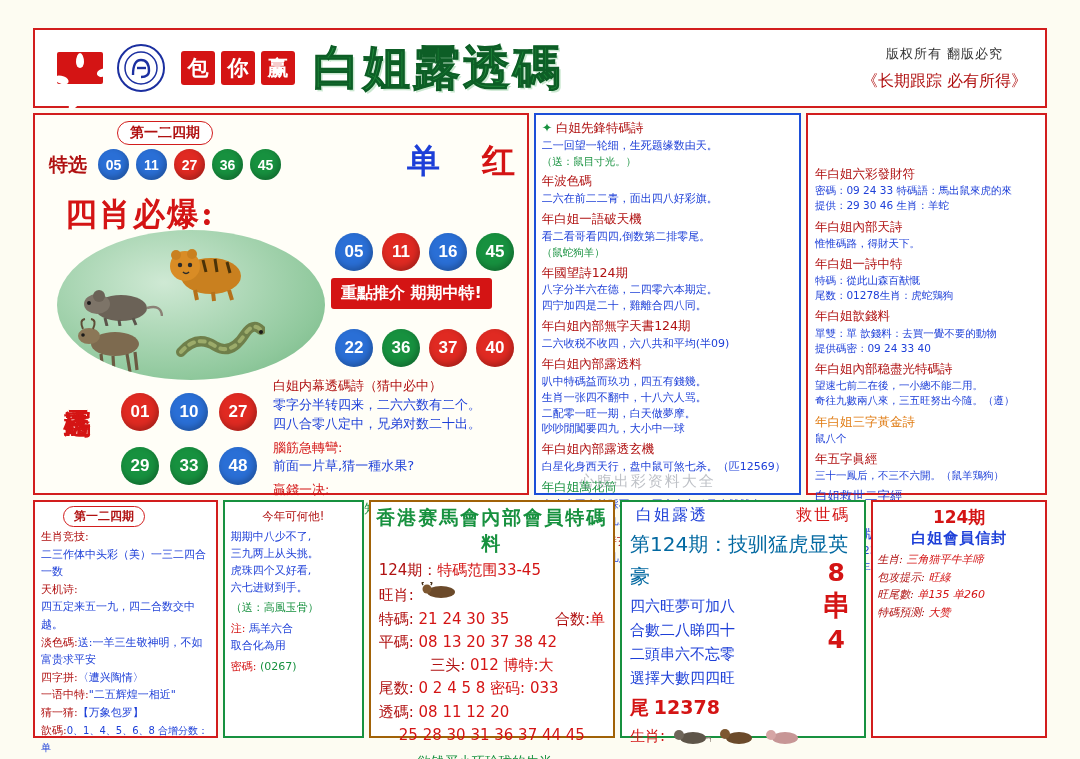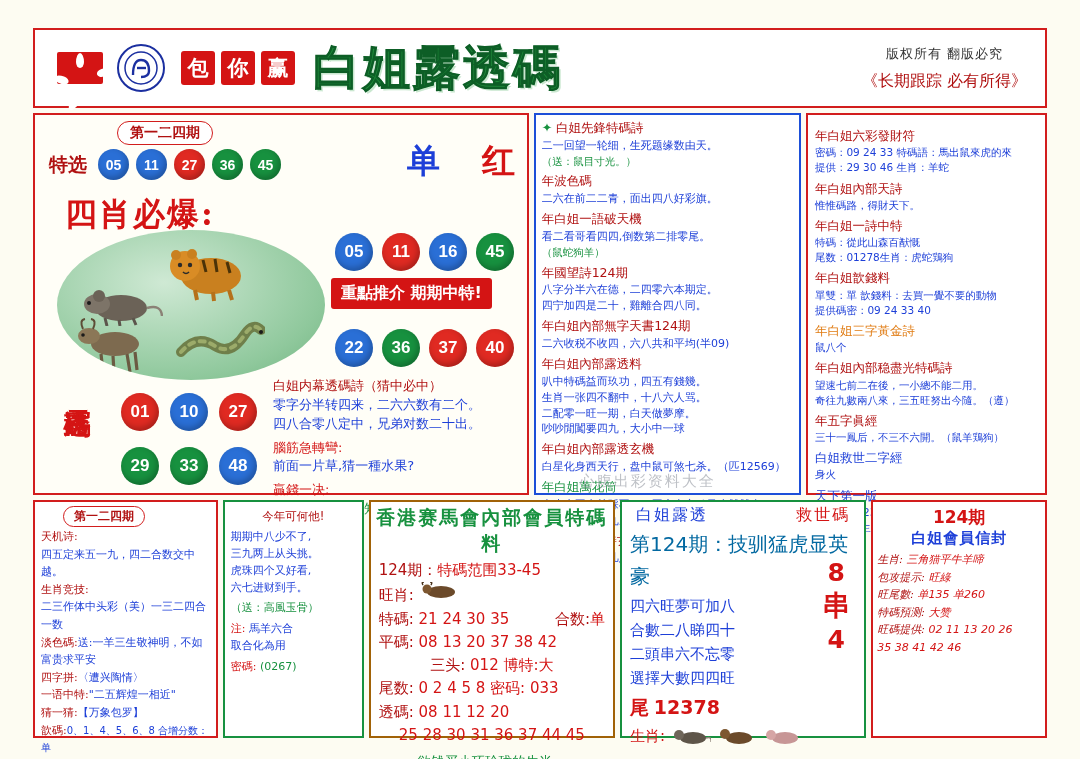--- a/index.html
+++ b/index.html
@@ -153,21 +153,21 @@
   .mi-title .dot{color:#17913f;}
   .mi-body{color:#1d3fd8;font-size:11px;line-height:1.45;}
   .mi-note{color:#17913f;font-size:10.5px;}
   .mi-title.green{color:#17913f;}
   .ghost{
     position:absolute;left:44px;bottom:2px;font-size:15px;color:#8a8f99;
     opacity:.55;letter-spacing:2px;
   }
 
   
-  .rt-inner{padding:12px 7px;font-size:11.5px;line-height:1.45;}
+  .rt-inner{padding:12px 7px;font-size:11.5px;line-height:1.45;margin-top:38px;}
   .rt-item{margin-bottom:4px;}
   .rt-t{color:#b01111;font-size:12.5px;}
   .rt-t.orange{color:#e07b12;}
   .rt-t.blue{color:#1d3fd8;}
   .rt-b{color:#1d3fd8;font-size:10.5px;}
   .rt-ico{display:inline-block;width:13px;height:11px;vertical-align:-1px;}
 
   
   .bottom{
     position:absolute;left:33px;top:500px;width:1014px;height:238px;
@@ -416,27 +416,27 @@
           <div class="rt-t">年白姐一詩中特</div>
           <div class="rt-b" style="white-space:pre-line">特碼：從此山森百猷慨
 尾数：01278生肖：虎蛇鶏狗</div>
         </div>
         <div class="rt-item">
           <div class="rt-t">年白姐歆錢料</div>
           <div class="rt-b" style="white-space:pre-line">單雙：單 歆錢料：去買一覺不要的動物
 提供碼密：09 24 33 40</div>
         </div>
         <div class="rt-item">
-          <div class="rt-t orange">年白姐三字黃金詩</div>
-          <div class="rt-b">鼠八个</div>
-        </div>
-        <div class="rt-item">
           <div class="rt-t">年白姐內部稳盡光特碼詩</div>
           <div class="rt-b" style="white-space:pre-line">望速七前二在後，一小總不能二用。
 奇往九數兩八來，三五旺努出今隨。（遵）</div>
+        </div>
+        <div class="rt-item">
+          <div class="rt-t orange">年白姐三字黃金詩</div>
+          <div class="rt-b">鼠八个</div>
         </div>
         <div class="rt-item">
           <div class="rt-t">年五字眞經</div>
           <div class="rt-b">三十一鳳后，不三不六開。（鼠羊鶏狗）</div>
         </div>
         <div class="rt-item">
           <div class="rt-t blue">白姐救世二字經</div>
           <div class="rt-b">身火</div>
         </div>
         <div class="rt-item">
@@ -456,22 +456,22 @@
         </div>
       </div>
     </div>
   </div>
 
   <div class="bottom">
 
     <div class="b1">
       <div class="b-badge">第一二四期</div>
       <div class="b1-body">
+        <div><span class="t">生肖竞技:</span><br><span class="v">二三作体中头彩（美）一三二四合一数</span></div>
         <div><span class="t">天机诗:</span><br><span class="v">四五定来五一九，四二合数交中越。</span></div>
-        <div><span class="t">生肖竞技:</span><br><span class="v">二三作体中头彩（美）一三二四合一数</span></div>
         <div><span class="t">淡色碼:</span><span class="v">送:一羊三生敬神明，不如富贵求平安</span></div>
         <div><span class="t">四字拼:</span><span class="v">〈遭兴陶情〉</span></div>
         <div><span class="t">一语中特:</span><span class="v">"二五辉煌一相近"</span></div>
         <div><span class="t">猜一猜:</span><span class="v">【万象包罗】</span></div>
         <div><span class="t">歆碼:</span><span class="v tiny">0、1、4、5、6、8 合增分数：单</span></div>
         <div><span class="t">天机二:</span><span class="v">森林漆黑現虎踪</span></div>
 
       </div>
     </div>
 
@@ -562,18 +562,16 @@
     </div>
 
     <div class="b5">
       <div class="b5-h">124期</div>
       <div class="b5-h2">白姐會員信封</div>
       <div class="b5-body">
         <div><span class="t">生肖:</span> <span class="num">三角猫平牛羊啼</span></div>
         <div><span class="t">包攻提示:</span> <span class="num">旺綠</span></div>
         <div><span class="t">旺尾數:</span> <span class="num">单135 单260</span></div>
         <div><span class="t">特碼預测:</span> <span class="num">大赞</span></div>
-        <div><span class="t">旺碼提供:</span> <span class="num" style="white-space:pre-line">02 11 13 20 26
-35 38 41 42 46</span></div>
       </div>
     </div>
   </div>
 </div>
 
 </body></html>

